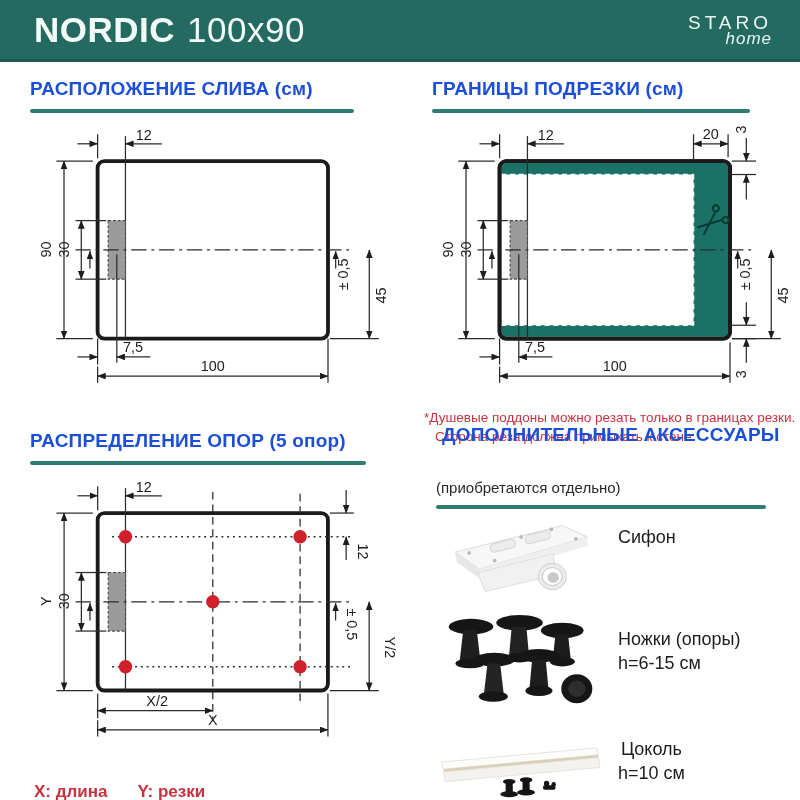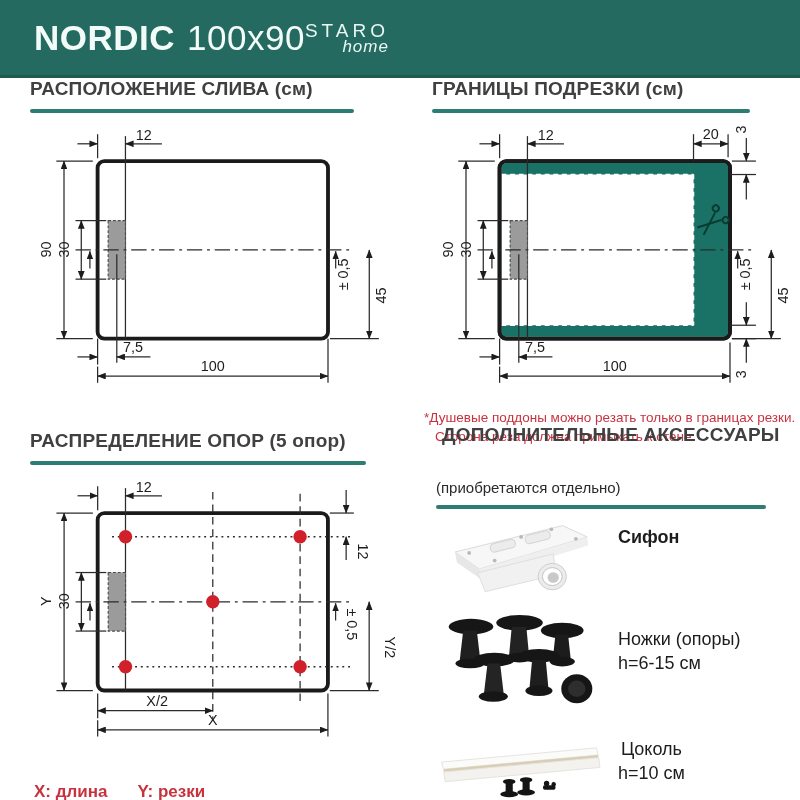--- a/index.html
+++ b/index.html
@@ -4,34 +4,34 @@
 <style>
   html,body{margin:0;padding:0;}
   body{
     width:800px;height:800px;position:relative;overflow:hidden;
     background:#ffffff;
     font-family:"Liberation Sans","DejaVu Sans",sans-serif;
     color:#1f1f1f;
   }
   
   .hdr{
-    position:absolute;left:0;top:0;width:800px;height:78px;
+    position:absolute;left:0;top:0;width:800px;height:62px;
     background:#256a60;border-bottom:3px solid #1d5b52;
-    display:flex;align-items:center;
+    display:flex;align-items:center;justify-content:space-between;
     box-sizing:border-box;padding:0 28px 0 34px;
   }
   .hdr .ttl{font-size:35px;color:#f2fbf8;letter-spacing:.5px;white-space:nowrap;}
   .hdr .ttl b{font-weight:800;margin-right:12px;}
   .hdr .ttl span{font-weight:300;}
   .logo{text-align:right;color:#e9f7f3;line-height:1;}
   .logo .st{font-size:19px;letter-spacing:4px;font-weight:400;}
   .logo .hm{font-size:17px;font-style:italic;margin-top:-2px;letter-spacing:1px;}
   
   .q{position:absolute;}
-  .q h2{font-size:19px;font-weight:700;margin:0 0 0 14px;letter-spacing:.2px;color:#404040;white-space:nowrap;}
+  .q h2{font-size:19px;font-weight:700;margin:0 0 0 14px;letter-spacing:.2px;color:#1d4ed8;white-space:nowrap;}
   .q .sub{font-size:15px;font-weight:400;margin:2px 0 0 14px;color:#2a2a2a;}
   .rule{height:4px;background:#2e7d72;border-radius:2px;margin:9px 0 2px 14px;}
   .note{font-size:13.5px;color:#c8323f;margin:2px 0 0 6px;line-height:1.4;font-weight:500;}
   .note .l2{padding-left:11px;display:block;}
   .legend{font-size:17px;font-weight:700;color:#c8323f;margin:4px 0 0 18px;}
   .legend .gap{display:inline-block;width:30px;}
   
   svg text{font-family:"Liberation Sans","DejaVu Sans",sans-serif;font-size:15px;fill:#1d1d1d;}
   .ln{stroke:#2b2b2b;stroke-width:1.3;fill:none;}
   .tray{fill:#ffffff;stroke:#1b1b1b;stroke-width:4;}
@@ -304,21 +304,21 @@
       <rect x="92" y="18" width="27" height="9" rx="4" transform="rotate(-14 105 22)" fill="#ececec" stroke="#d4d4d4"></rect>
       <circle cx="33" cy="39" r="2" fill="#b9b9b9"></circle>
         <circle cx="60" cy="47" r="2" fill="#b9b9b9"></circle>
       <circle cx="120" cy="14" r="2" fill="#b9b9b9"></circle>
         <circle cx="146" cy="24" r="2" fill="#b9b9b9"></circle>
       <circle cx="88" cy="22" r="2" fill="#b9b9b9"></circle>
       <ellipse cx="121" cy="64" rx="15" ry="14" fill="#ececec" stroke="#cccccc"></ellipse>
       <ellipse cx="121" cy="64" rx="10.5" ry="9.5" fill="#ffffff" stroke="#bfbfbf"></ellipse>
       <ellipse cx="122" cy="65" rx="6" ry="5.5" fill="#c9c9c9"></ellipse>
     </svg>
-    <div class="acc-lbl" style="margin-left:10px;font-weight:bold;">
+    <div class="acc-lbl" style="margin-left:10px;">
       <span>Сифон</span>
     </div>
   </div>
 
   <div class="acc-row" style="margin-top:4px;height:104px;">
     <svg width="165" height="102" viewBox="0 0 170 105">
       <g fill="#161616">
         <ellipse cx="34" cy="14" rx="23" ry="8"></ellipse>
           <path d="M26,18 L22,52 L44,52 L40,18 Z" fill="#1f1f1f"></path>
           <ellipse cx="33" cy="52" rx="15" ry="5"></ellipse>

